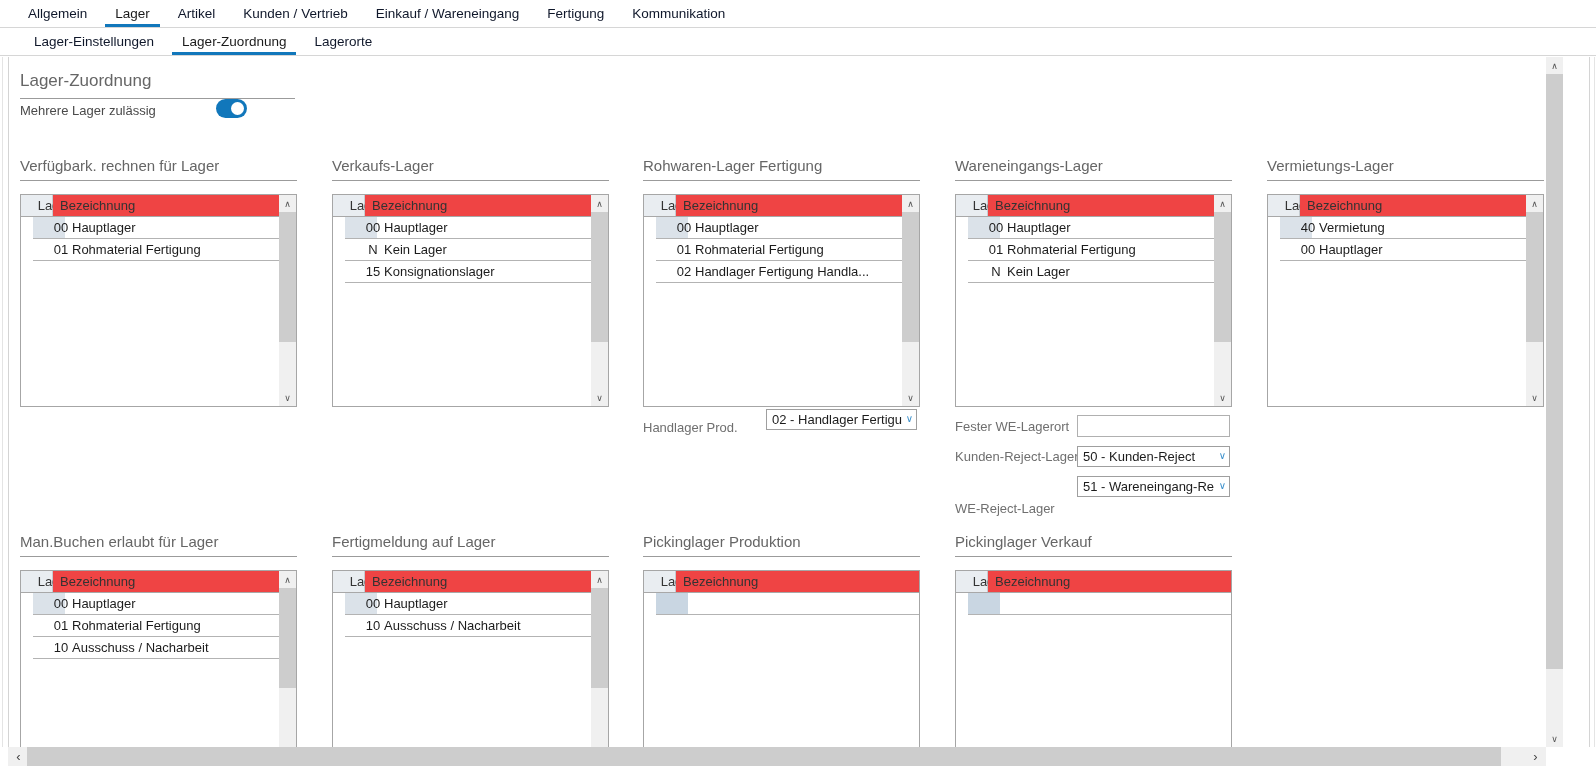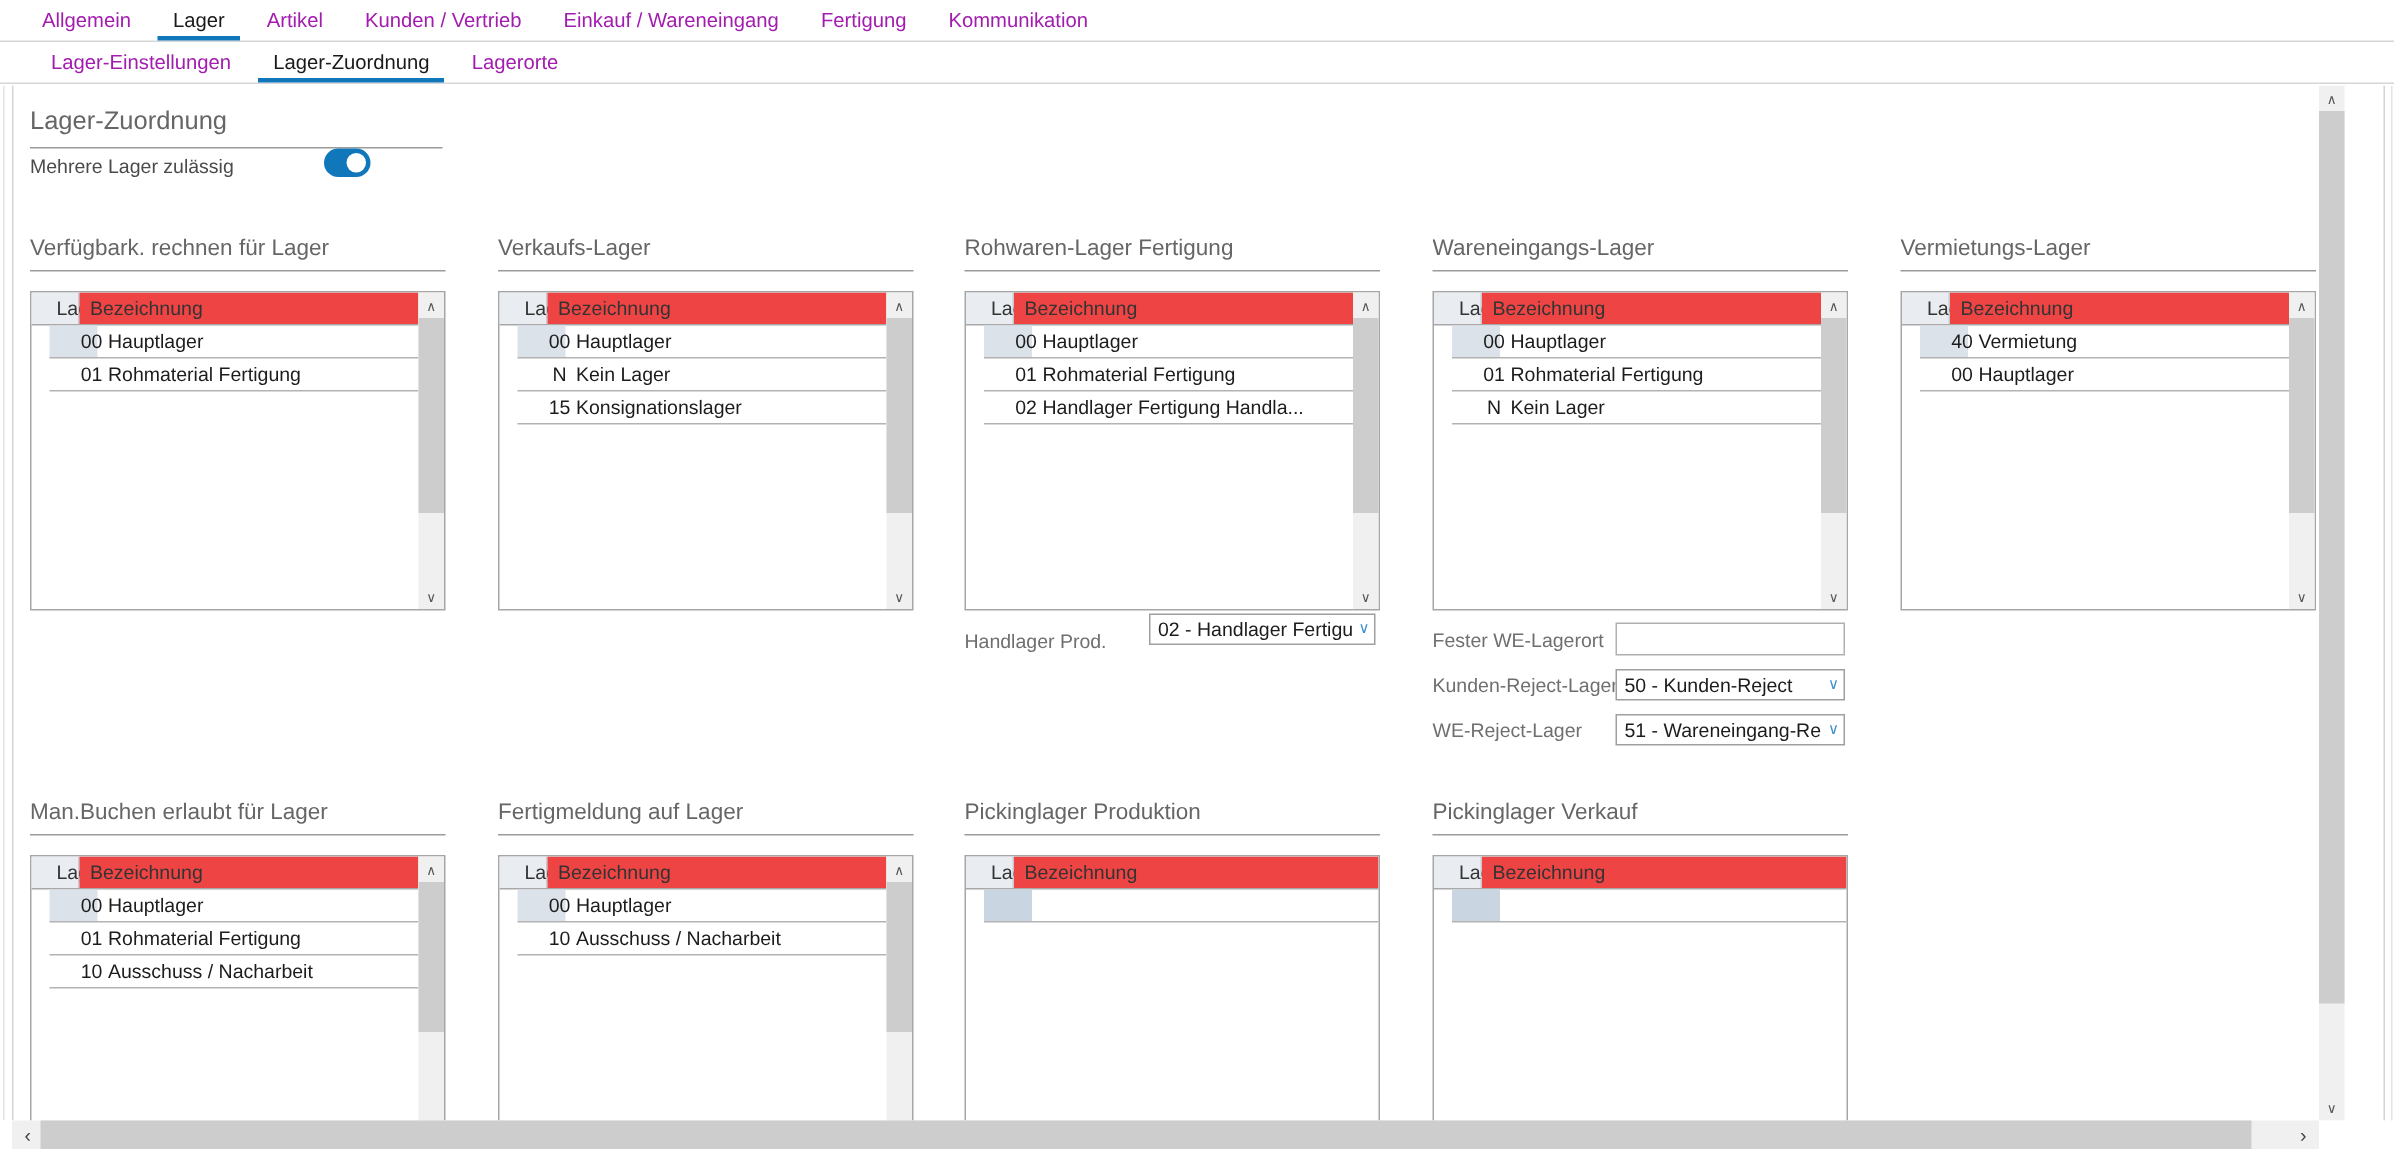--- a/index.html
+++ b/index.html
@@ -4,21 +4,21 @@
 <style>
   :root{ --accent:#1177bb; }
   *{box-sizing:border-box; margin:0; padding:0;}
   html,body{width:1596px;height:779px;}
   body{font-family:"Liberation Sans",sans-serif;background:#fff;position:relative;overflow:hidden;}
 
   
   .tabbar{position:absolute;left:0;right:0;height:28px;border-bottom:1px solid #d6d6d6;display:flex;align-items:stretch;background:#fff;}
   #tabbar-main{top:0;padding-left:14px;}
   #tabbar-sub{top:28px;padding-left:20px;}
-  .tab{display:inline-flex;align-items:center;padding:0 14px;font-size:13.5px;color:#a21caf;cursor:pointer;position:relative;white-space:nowrap;}
+  .tab{display:inline-flex;align-items:center;padding:0 14px;font-size:13.5px;color:#0f172a;cursor:pointer;position:relative;white-space:nowrap;}
   .tab.active{color:#1a1a1a;}
   .tab.active::after{content:"";position:absolute;left:4px;right:4px;bottom:0;height:3px;background:var(--accent);}
 
   
   #content{position:absolute;top:57px;left:0;width:1596px;height:690px;overflow:hidden;background:#fff;}
   .vline{position:absolute;width:1px;background:#d4d4d4;}
 
   
   .section-title{position:absolute;left:20px;top:14px;width:275px;font-size:17px;color:#666;padding-bottom:7px;border-bottom:1px solid #9b9b9b;}
   .toggle-label{position:absolute;left:20px;top:46px;font-size:13px;color:#4a4a4a;}
@@ -314,21 +314,21 @@
 
   <div class="flabel" style="left:955px;top:362px;">Fester WE-Lagerort</div>
   <input class="txtinput" style="left: 1077px; top: 358px;" value="">
 
   <div class="flabel" style="left:955px;top:392px;">Kunden-Reject-Lager</div>
   <div class="combo" style="left:1077px;top:389px;">
     <span>50 - Kunden-Reject</span>
     <span class="chev">∨</span>
   </div>
 
-  <div class="flabel" style="left:955px;top:422px;">WE-Reject-Lager</div>
+  <div class="flabel" style="left:955px;top:444px;">WE-Reject-Lager</div>
   <div class="combo" style="left:1077px;top:419px;">
     <span>51 - Wareneingang-Re</span>
     <span class="chev">∨</span>
   </div>
 
   <div id="main-vscroll">
     <div class="sb-arrow up">∧</div>
     <div class="sb-thumb"></div>
     <div class="sb-arrow down">∨</div>
   </div>

